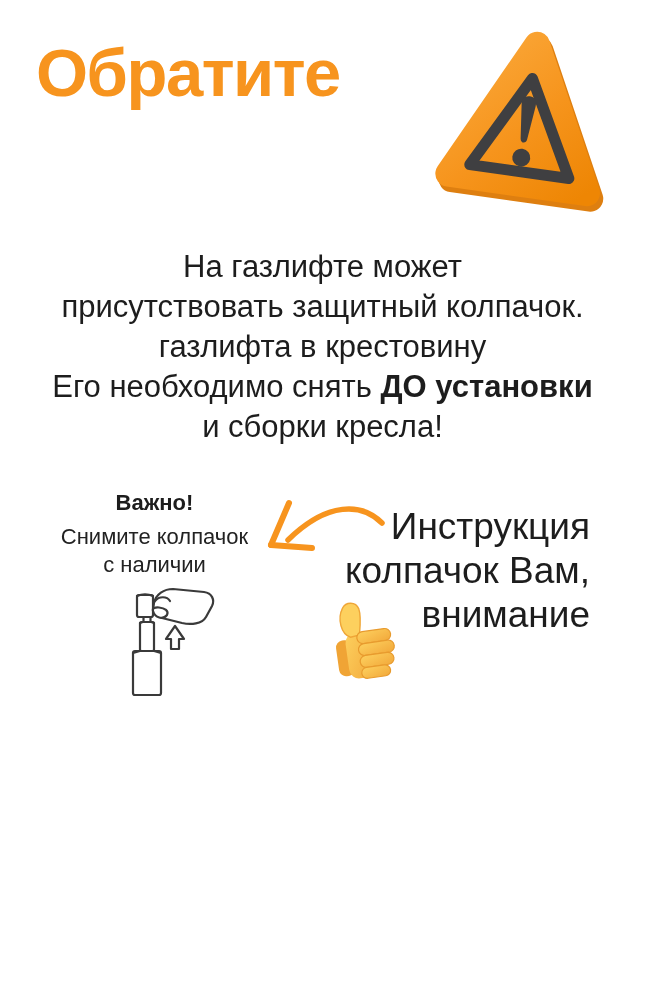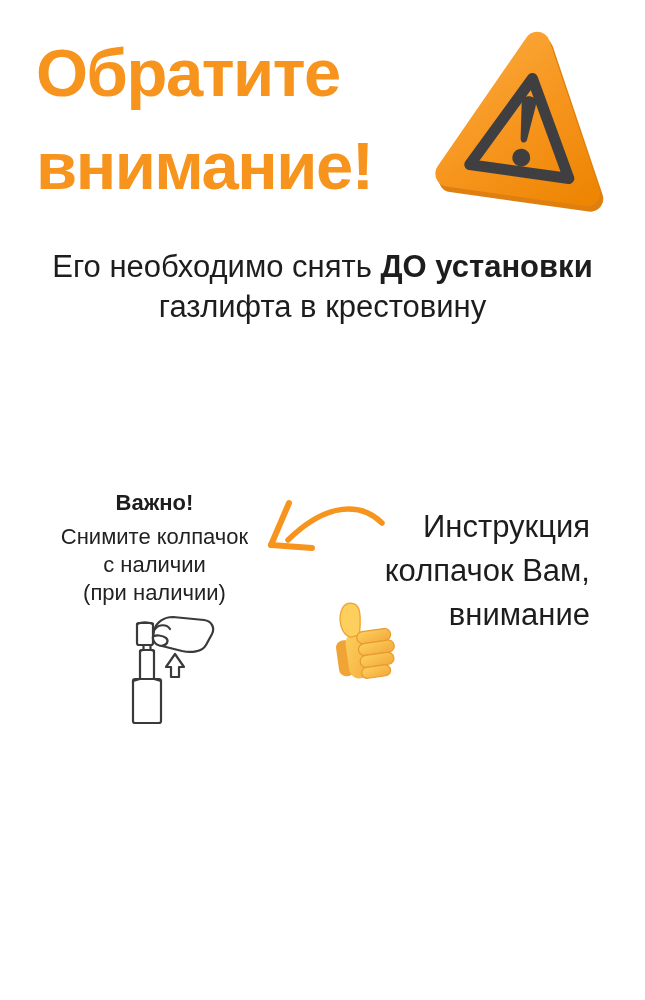--- a/index.html
+++ b/index.html
@@ -28,65 +28,66 @@
   }
   .important .imp-title{font-size:22px;font-weight:700;margin-bottom:7px;color:#1d1d1d;}
   .important .imp-line{font-size:22px;line-height:28px;}
   .diagram{display:block;margin:8px auto 0 auto;transform:translateX(12px);width:122px;height:112px;}
   
   .swoosh{position:absolute;left:258px;top:496px;width:132px;height:62px;}
   
   .instruction{
     position:absolute;right:55px;top:505px;width:330px;
     text-align:right;color:#1d1d1d;
-    font-size:31px;line-height:44px;
+    font-size:37px;line-height:44px;
   }
   .thumb-icon{position:absolute;left:321px;top:596px;width:78px;height:86px;}
   
   .photos{position:absolute;left:22px;top:762px;width:601px;height:203px;display:flex;gap:5px;}
   .photo{width:300px;height:203px;display:block;}
   .photo.right{width:296px;}
 </style>
 </head>
 <body>
 
 <div class="canvas">
 
   <div class="title">
     <div>Обратите</div>
-    <div>внимание!</div>
   </div>
 
   <svg class="warn-icon" viewBox="0 0 192 200">
     <defs>
       <linearGradient id="triFace" x1="0" y1="0" x2="1" y2="1">
         <stop offset="0" stop-color="#FBAA3D"></stop>
         <stop offset="0.55" stop-color="#F6941C"></stop>
         <stop offset="1" stop-color="#EE8604"></stop>
       </linearGradient>
     </defs>
     <g transform="rotate(8 96 104)">
       <path d="M96 24 L166 164 L26 164 Z" fill="#DE7F10" stroke="#DE7F10" stroke-width="26" stroke-linejoin="round" transform="translate(4,5)"></path>
       <path d="M96 24 L166 164 L26 164 Z" fill="url(#triFace)" stroke="url(#triFace)" stroke-width="26" stroke-linejoin="round"></path>
       <path d="M96 58 L146 152 L46 152 Z" fill="none" stroke="#3F3F41" stroke-width="11" stroke-linejoin="round"></path>
       <path d="M96 76 C90.5 76 88.3 80 88.9 85 L92.7 119 C93.1 124 98.9 124 99.3 119 L103.1 85 C103.7 80 101.5 76 96 76 Z" fill="#3F3F41"></path>
       <circle cx="96" cy="138" r="9" fill="#3F3F41"></circle>
     </g>
   </svg>
 
   <div class="notice">
+    <div>На газлифте может</div>
+    <div>присутствовать защитный колпачок.</div>
+    <div>газлифта в крестовину</div>
     <div><span>Его необходимо снять</span> <b>ДО установки</b></div>
-    <div>газлифта в крестовину</div>
+    <div>и сборки кресла!</div>
   </div>
 
   <div class="important">
     <div class="imp-title">Важно!</div>
     <div class="imp-line">Снимите колпачок</div>
     <div class="imp-line">с наличии</div>
-    <div class="imp-line">(при наличии)</div>
 
     <svg class="diagram" viewBox="0 0 120 112">
       <g fill="#ffffff" stroke="#3a3a3a" stroke-width="2.2" stroke-linecap="round" stroke-linejoin="round">
 
         <rect x="26" y="64" width="28" height="44" rx="2"></rect>
         <path d="M26 66 Q40 61 54 66" fill="none"></path>
         <rect x="33" y="35" width="14" height="29" rx="1.5"></rect>
         <path d="M33 36 Q40 33 47 36" fill="none"></path>
         <rect x="36.5" y="27" width="7" height="8" rx="1"></rect>
 

